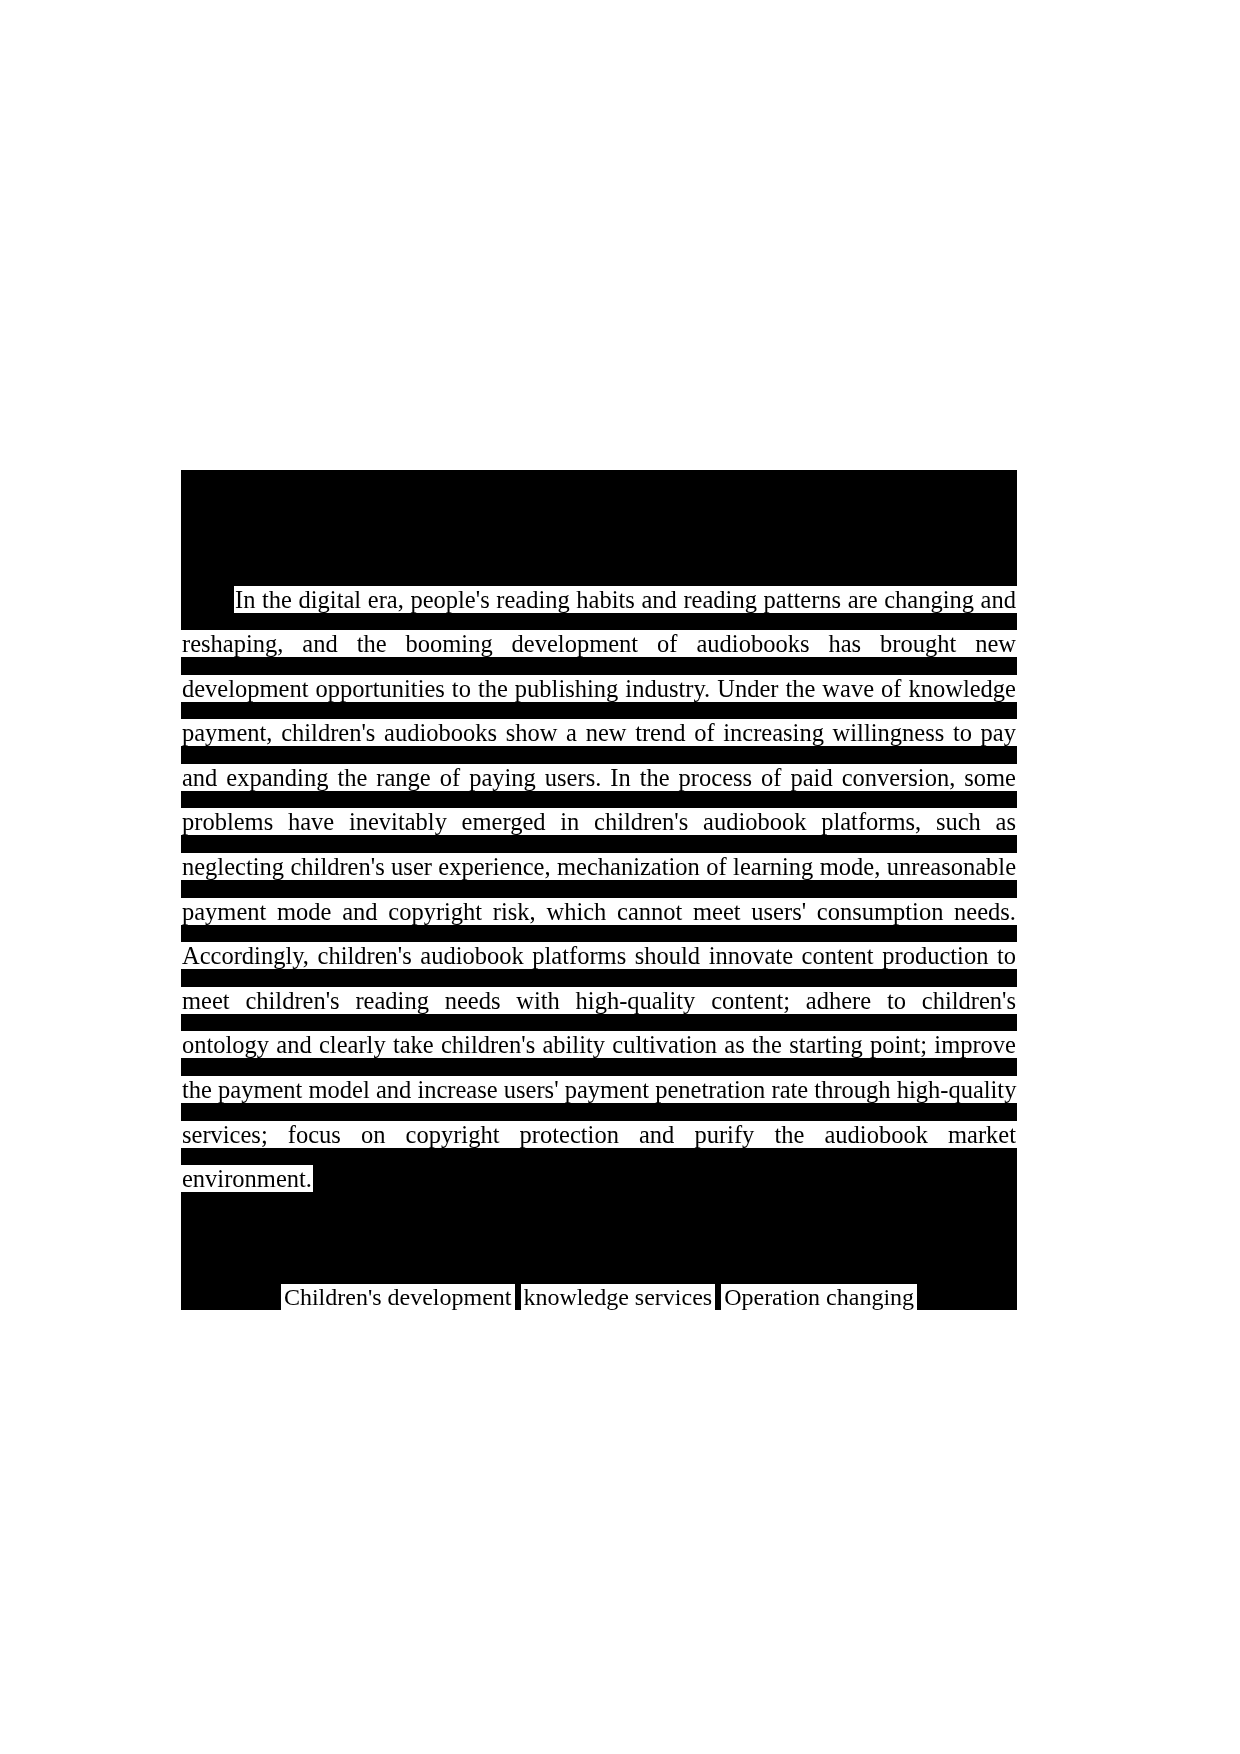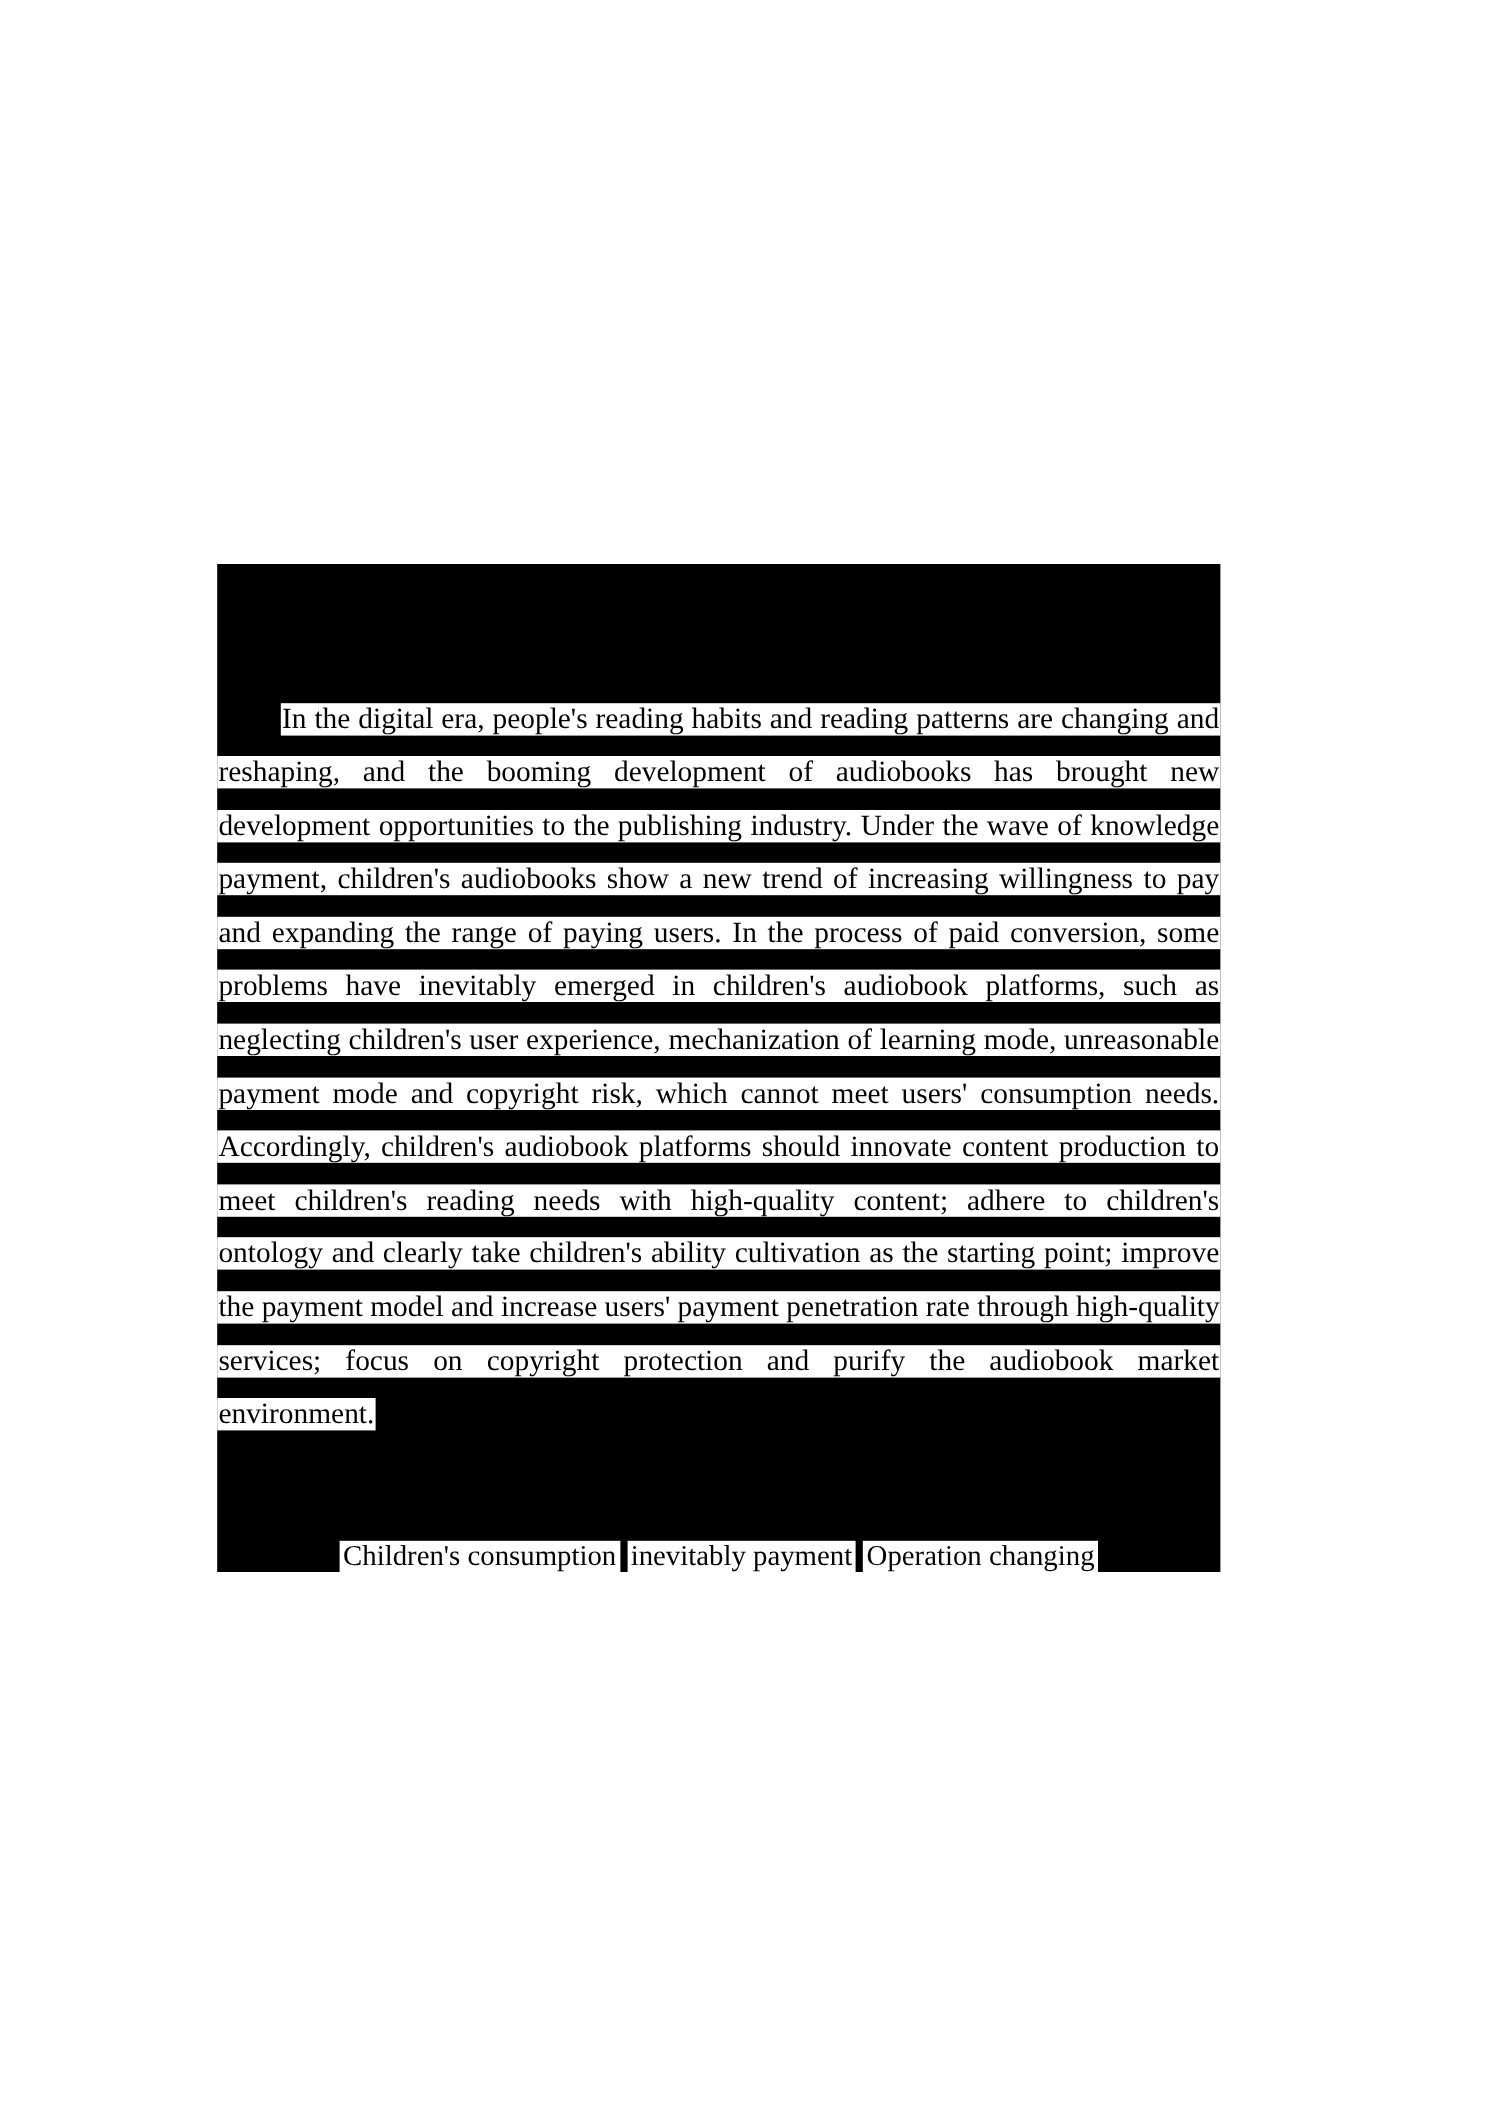--- a/index.html
+++ b/index.html
@@ -75,17 +75,17 @@
   }
 </style>
 </head>
 <body>
 
 <div class="page">
   <div class="block">
     <div class="content">
       <p class="abstract"><span class="t">In the digital era, people's reading habits and reading patterns are changing and reshaping, and the booming development of audiobooks has brought new development opportunities to the publishing industry. Under the wave of knowledge payment, children's audiobooks show a new trend of increasing willingness to pay and expanding the range of paying users. In the process of paid conversion, some problems have inevitably emerged in children's audiobook platforms, such as neglecting children's user experience, mechanization of learning mode, unreasonable payment mode and copyright risk, which cannot meet users' consumption needs. Accordingly, children's audiobook platforms should innovate content production to meet children's reading needs with high-quality content; adhere to children's ontology and clearly take children's ability cultivation as the starting point; improve the payment model and increase users' payment penetration rate through high-quality services; focus on copyright protection and purify the audiobook market environment.</span></p>
       <div class="keywords">
-        <span class="kw">Children's consumption</span><span class="kwsep"></span><span class="kw">inevitably payment</span><span class="kwsep"></span><span class="kw">Operation changing</span>
+        <span class="kw">Children's development</span><span class="kwsep"></span><span class="kw">knowledge services</span><span class="kwsep"></span><span class="kw">Operation changing</span>
       </div>
     </div>
   </div>
 </div>
 
 </body></html>

